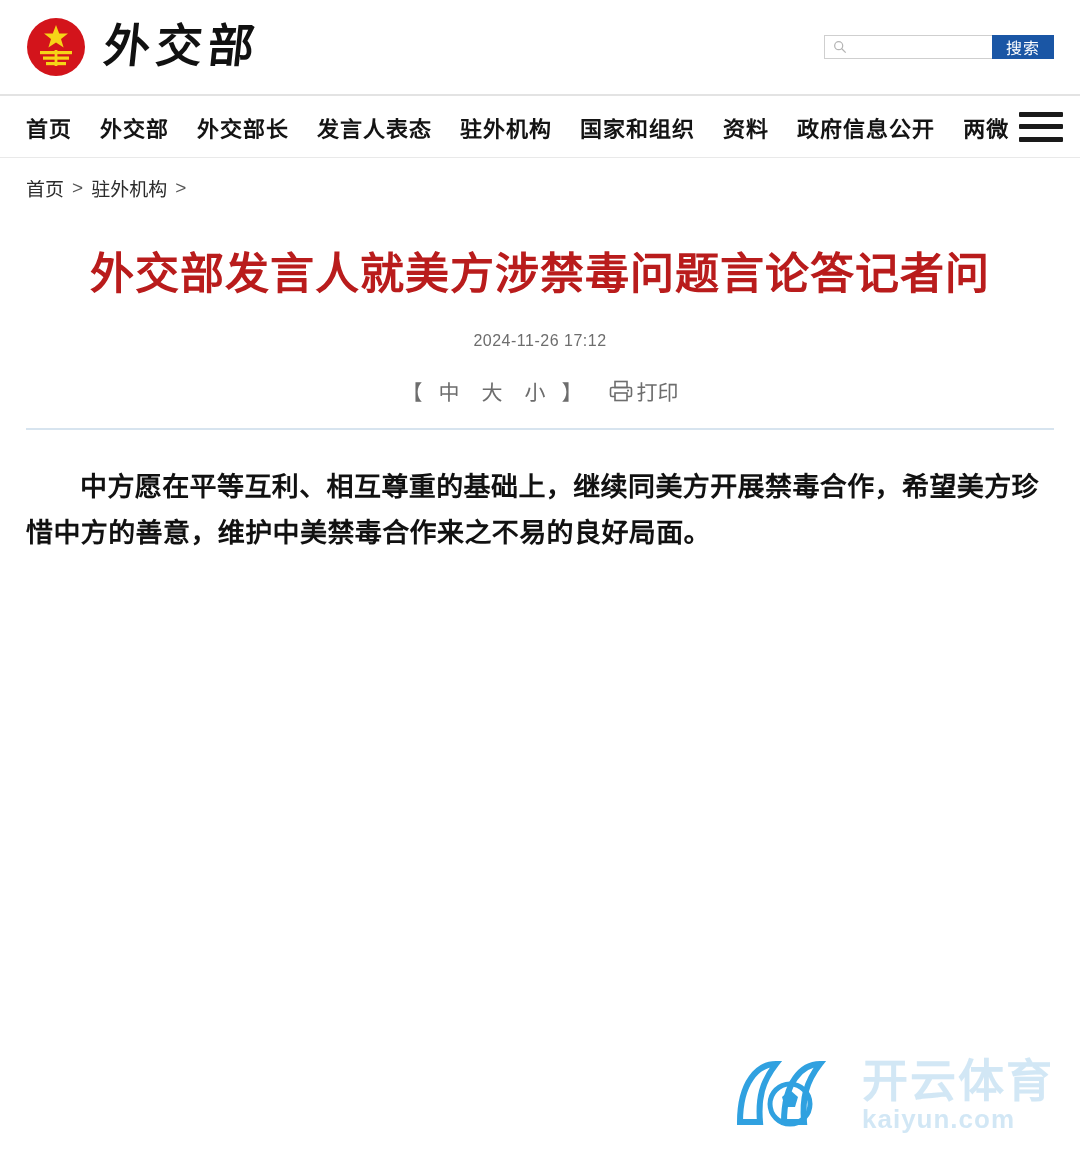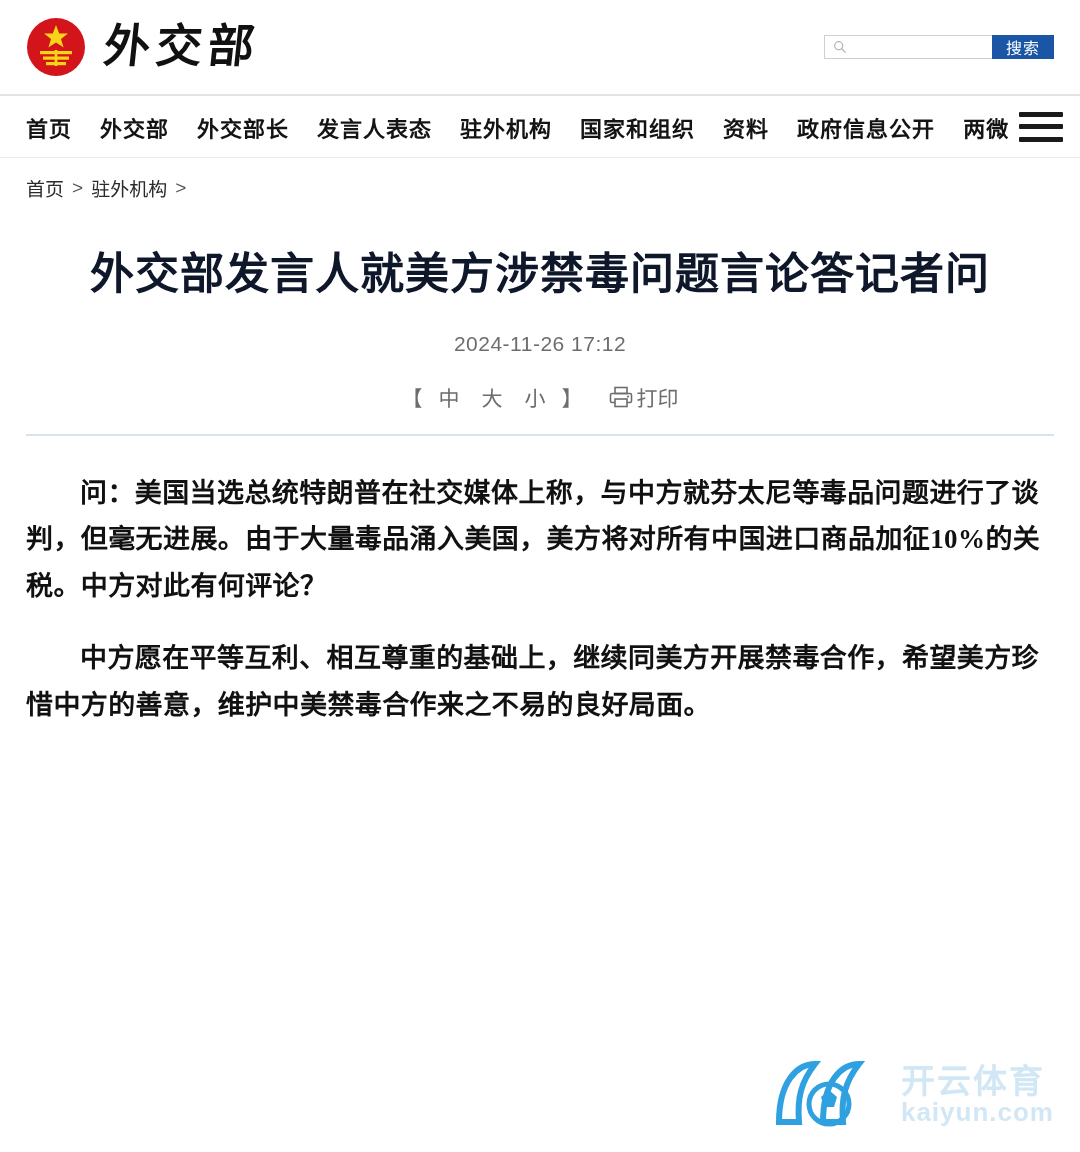--- a/index.html
+++ b/index.html
@@ -148,28 +148,28 @@
 
   
   .article {
     padding: 0 26px;
   }
   .article-title {
     font-family: "Liberation Serif", "DejaVu Serif", serif;
     font-size: 44px;
     font-weight: bold;
     text-align: center;
-    color: #0f172a;
+    color: #b91c1c;
     margin: 36px 0 30px 0;
     line-height: 1.25;
     letter-spacing: 1px;
   }
   .article-date {
     text-align: center;
-    font-size: 21px;
+    font-size: 16px;
     color: #6d6d6d;
     margin-bottom: 26px;
     letter-spacing: .5px;
   }
   .article-tools {
     display: flex;
     align-items: center;
     justify-content: center;
     gap: 10px;
     font-size: 21px;
@@ -222,21 +222,21 @@
     width: 120px;
     height: 86px;
     flex: 0 0 auto;
   }
   .wm-text {
     display: flex;
     flex-direction: column;
     line-height: 1.05;
   }
   .wm-top {
-    font-size: 34px;
+    font-size: 46px;
     font-weight: bold;
     color: #cfe6f5;
     letter-spacing: 2px;
   }
   .wm-bottom {
     font-size: 26px;
     font-weight: bold;
     color: #cfe6f5;
     letter-spacing: 1px;
   }
@@ -315,21 +315,20 @@
           <rect x="1.5" y="7.5" width="21" height="9" rx="1.5" fill="none" stroke="#6d6d6d" stroke-width="1.6"></rect>
           <rect x="6" y="13" width="12" height="7.5" fill="#fff" stroke="#6d6d6d" stroke-width="1.6"></rect>
           <circle cx="19" cy="10.6" r="1.1" fill="#6d6d6d"></circle>
         </svg>
       </span>
       <span>打印</span>
     </span>
   </div>
 
   <div class="article-body">
-    <p>问：美国当选总统特朗普在社交媒体上称，与中方就芬太尼等毒品问题进行了谈判，但毫无进展。由于大量毒品涌入美国，美方将对所有中国进口商品加征10%的关税。中方对此有何评论？</p>
     <p>中方愿在平等互利、相互尊重的基础上，继续同美方开展禁毒合作，希望美方珍惜中方的善意，维护中美禁毒合作来之不易的良好局面。</p>
   </div>
 </main>
 
 <div class="watermark">
   <span class="wm-mark">
     <svg viewBox="0 0 120 86" width="120" height="86" aria-hidden="true">
       <path d="M8 70 C8 30 26 12 44 12 C30 30 26 46 28 70 Z" fill="none" stroke="#1f9ade" stroke-width="6"></path>
       <path d="M52 70 C52 30 70 12 88 12 C74 30 70 46 72 70 Z" fill="none" stroke="#1f9ade" stroke-width="6"></path>
       <circle cx="58" cy="52" r="20" fill="none" stroke="#1f9ade" stroke-width="5"></circle>

